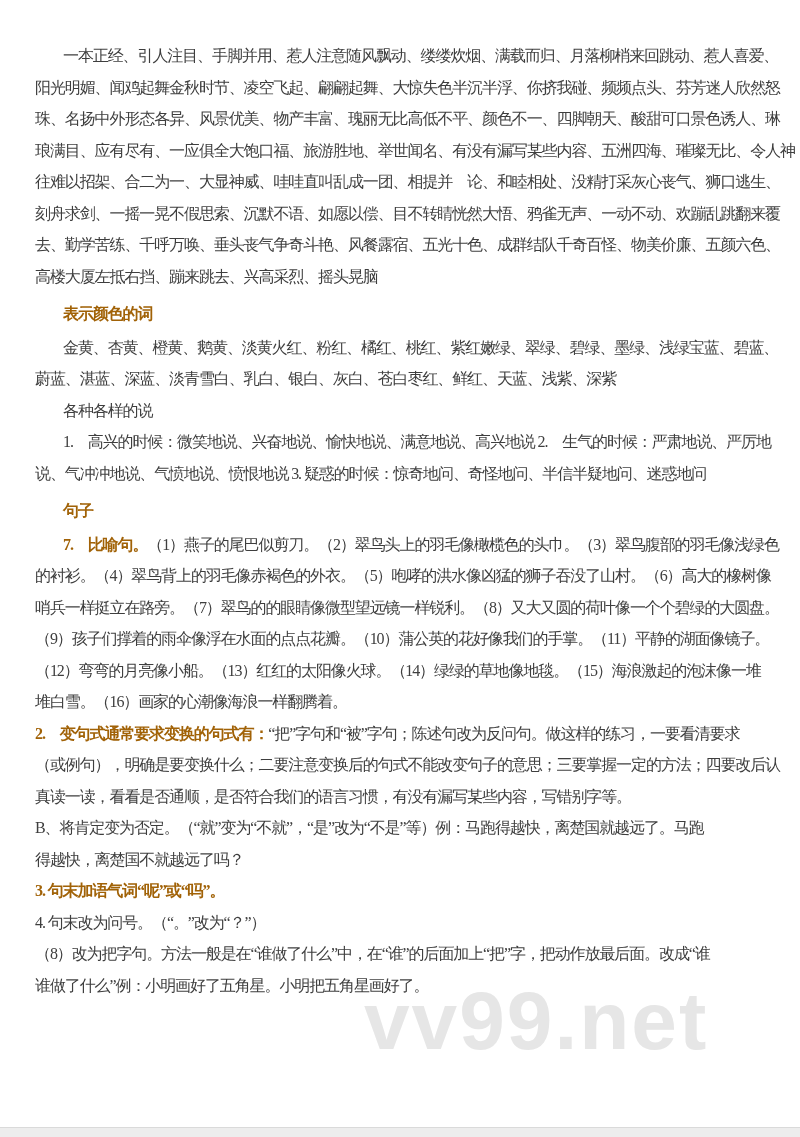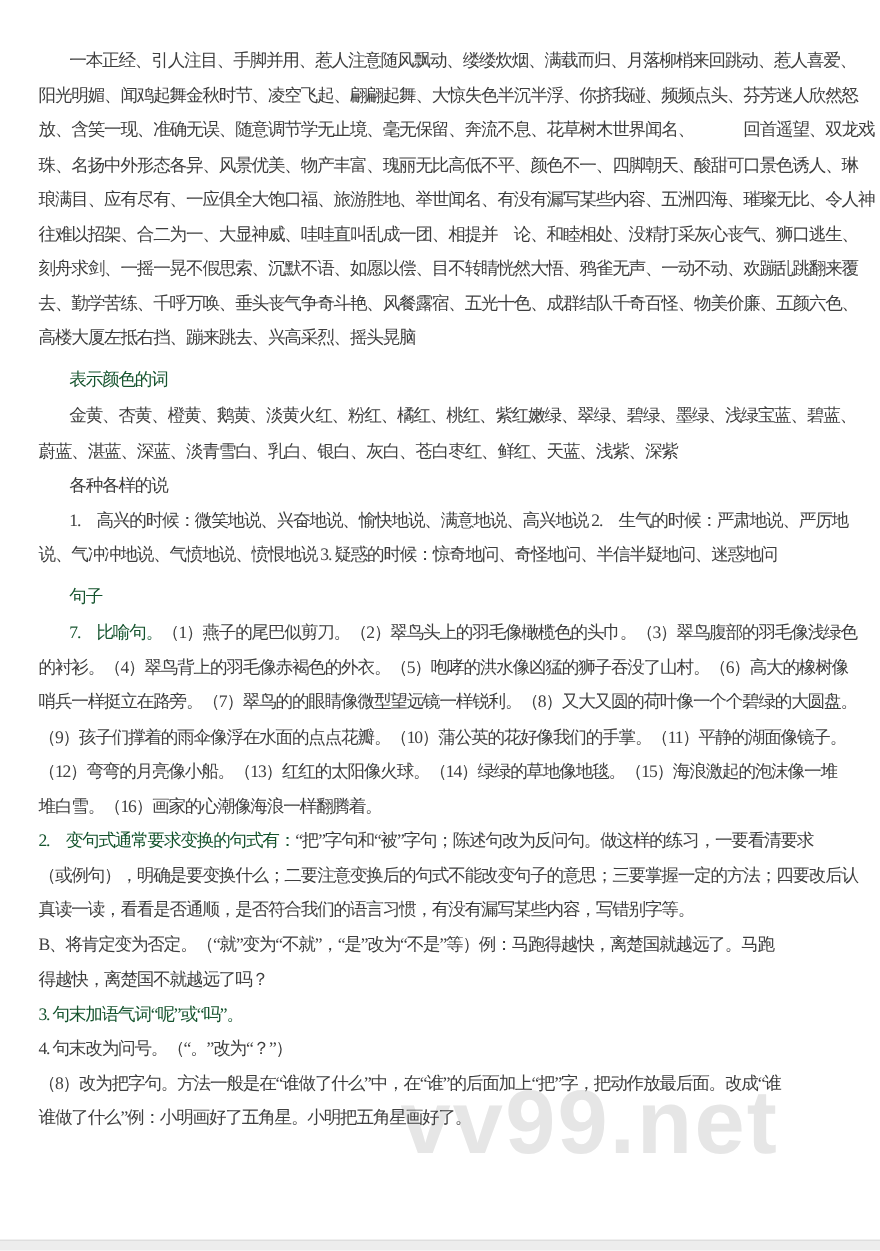--- a/index.html
+++ b/index.html
@@ -19,21 +19,21 @@
   .block { margin: 0; }
   .block.heading { margin-top: 6px; margin-bottom: 2px; }
   .line {
     font-size: 16px;
     line-height: 31.5px;
     color: #3e3e3e;
     white-space: nowrap;
     letter-spacing: -1.1px;
   }
   .line.indent { padding-left: 28px; }
-  .red { color: #14532d; font-weight: normal; }
+  .red { color: #a16207; font-weight: bold; }
   .watermark {
     position: absolute;
     left: 364px; top: 980px;
     font-size: 82px;
     font-weight: bold;
     color: #e6e6e6;
     font-family: "Liberation Sans", "DejaVu Sans", sans-serif;
     letter-spacing: 2px;
     z-index: 0;
     line-height: 1;
@@ -49,21 +49,20 @@
 </style>
 </head>
 <body>
 
 <div class="watermark">vv99.net</div>
 
 <div class="doc">
     <div class="block">
       <div class="line indent"><span>一本正经、引人注目、手脚并用、惹人注意随风飘动、缕缕炊烟、满载而归、月落柳梢来回跳动、惹人喜爱、</span></div>
       <div class="line"><span>阳光明媚、闻鸡起舞金秋时节、凌空飞起、翩翩起舞、大惊失色半沉半浮、你挤我碰、频频点头、芬芳迷人欣然怒</span></div>
-      <div class="line"><span>放、含笑一现、准确无误、随意调节学无止境、毫无保留、奔流不息、花草树木世界闻名、　　　回首遥望、双龙戏</span></div>
       <div class="line"><span>珠、名扬中外形态各异、风景优美、物产丰富、瑰丽无比高低不平、颜色不一、四脚朝天、酸甜可口景色诱人、琳</span></div>
       <div class="line"><span>琅满目、应有尽有、一应俱全大饱口福、旅游胜地、举世闻名、有没有漏写某些内容、五洲四海、璀璨无比、令人神</span></div>
       <div class="line"><span>往难以招架、合二为一、大显神威、哇哇直叫乱成一团、相提并　论、和睦相处、没精打采灰心丧气、狮口逃生、</span></div>
       <div class="line"><span>刻舟求剑、一摇一晃不假思索、沉默不语、如愿以偿、目不转睛恍然大悟、鸦雀无声、一动不动、欢蹦乱跳翻来覆</span></div>
       <div class="line"><span>去、勤学苦练、千呼万唤、垂头丧气争奇斗艳、风餐露宿、五光十色、成群结队千奇百怪、物美价廉、五颜六色、</span></div>
       <div class="line"><span>高楼大厦左抵右挡、蹦来跳去、兴高采烈、摇头晃脑</span></div>
     </div>
     <div class="block heading">
       <div class="line indent"><span class="red">表示颜色的词</span></div>
     </div>

